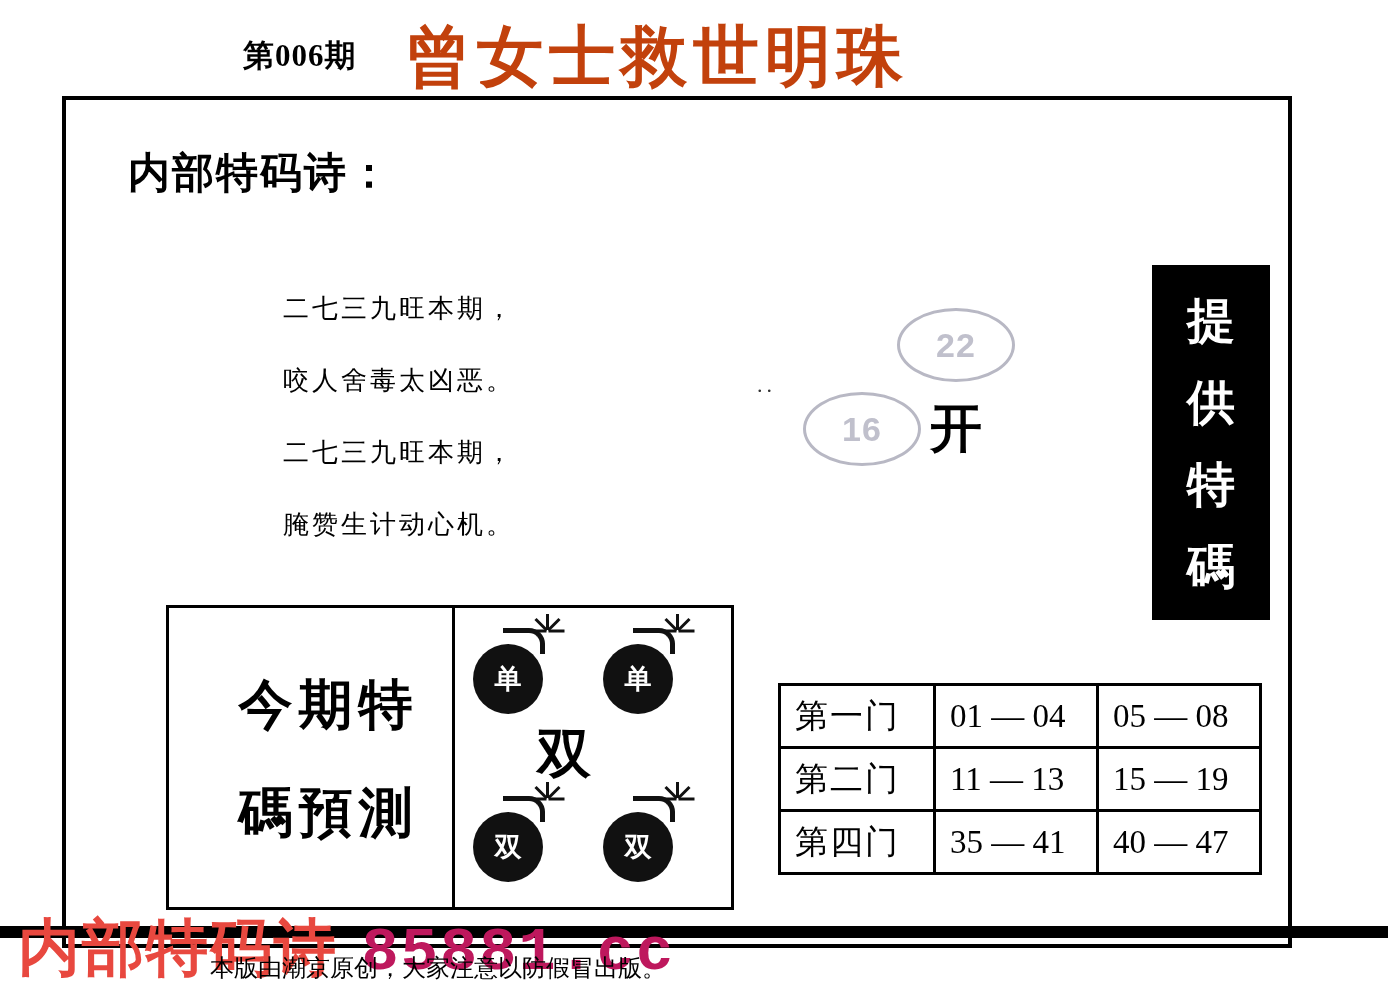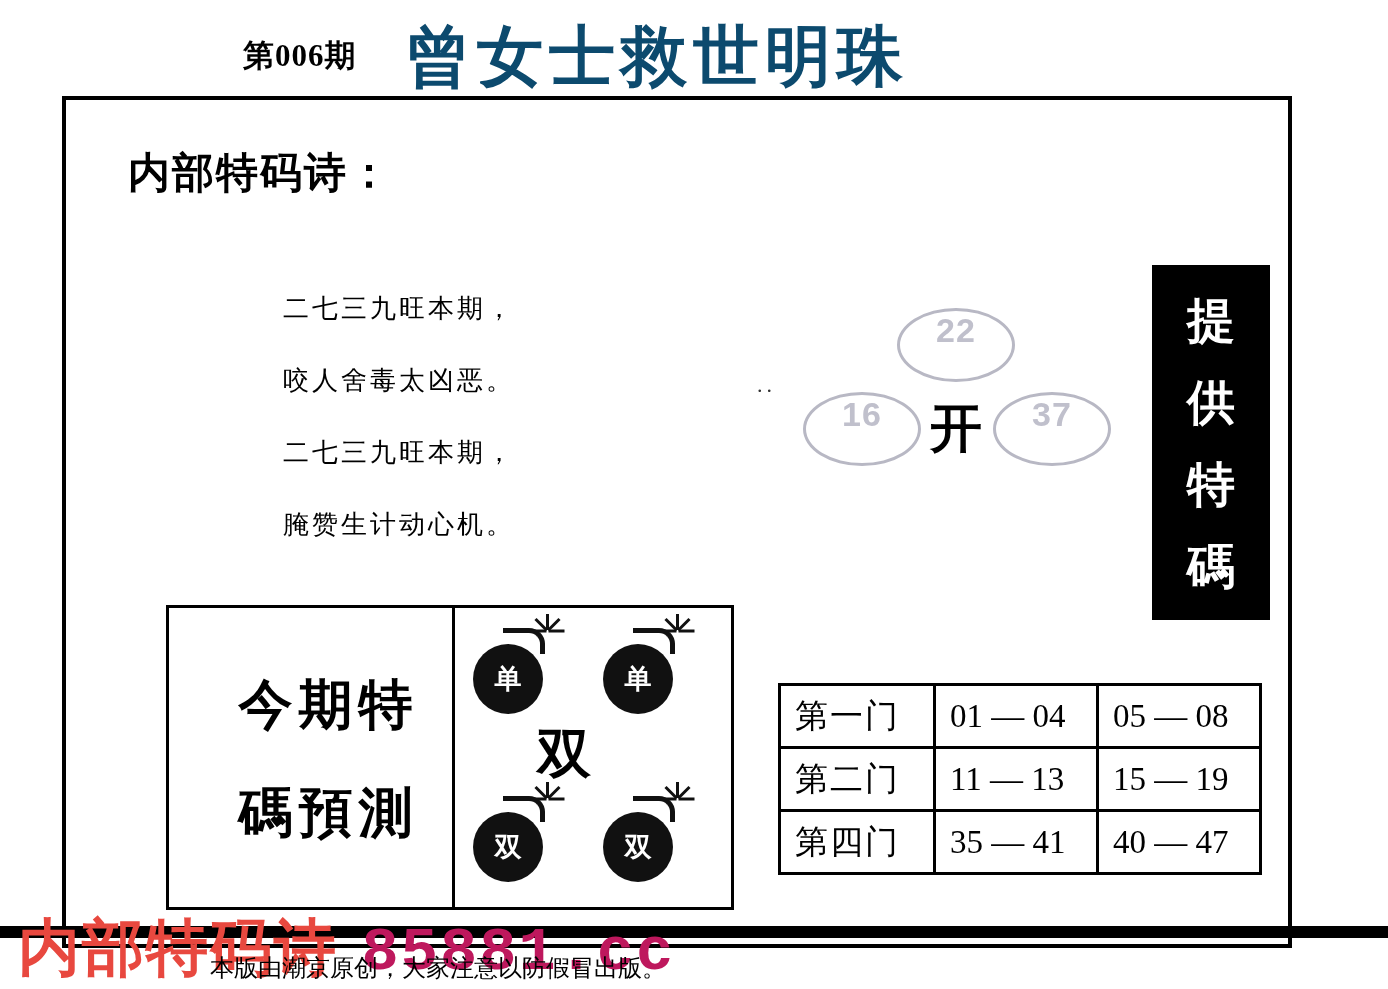--- a/index.html
+++ b/index.html
@@ -29,21 +29,21 @@
     color: #000;
     letter-spacing: 1px;
   }
   .main-title {
     position: absolute;
     left: 405px;
     top: 12px;
     font-size: 66px;
     font-weight: bold;
     font-family: "DejaVu Serif", serif;
-    color: #0c4a6e;
+    color: #c2410c;
     letter-spacing: 6px;
     white-space: nowrap;
   }
 
   
   .outer-frame {
     position: absolute;
     left: 62px;
     top: 96px;
     width: 1230px;
@@ -87,21 +87,21 @@
     height: 250px;
   }
   .ball {
     position: absolute;
     width: 118px;
     height: 74px;
     border: 3px solid #b8b8c4;
     border-radius: 50%;
     box-sizing: border-box;
     display: flex;
-    align-items: flex-start;
+    align-items: center;
     justify-content: center;
     background: #fff;
   }
   .ball span {
     font-size: 34px;
     font-weight: bold;
     font-family: "Liberation Sans", sans-serif;
     color: #c0c0cc;
     letter-spacing: 1px;
   }
@@ -335,23 +335,20 @@
   </div>
 
   <div class="cluster">
     <div class="dots">..</div>
 
     <div class="ball top">
       <span>22</span>
     </div>
     <div class="ball left">
       <span>16</span>
-    </div>
-    <div class="ball right">
-      <span>37</span>
     </div>
 
     <div class="kai">开</div>
   </div>
 
   <div class="banner">
     <span>提</span>
     <span>供</span>
     <span>特</span>
     <span>碼</span>

